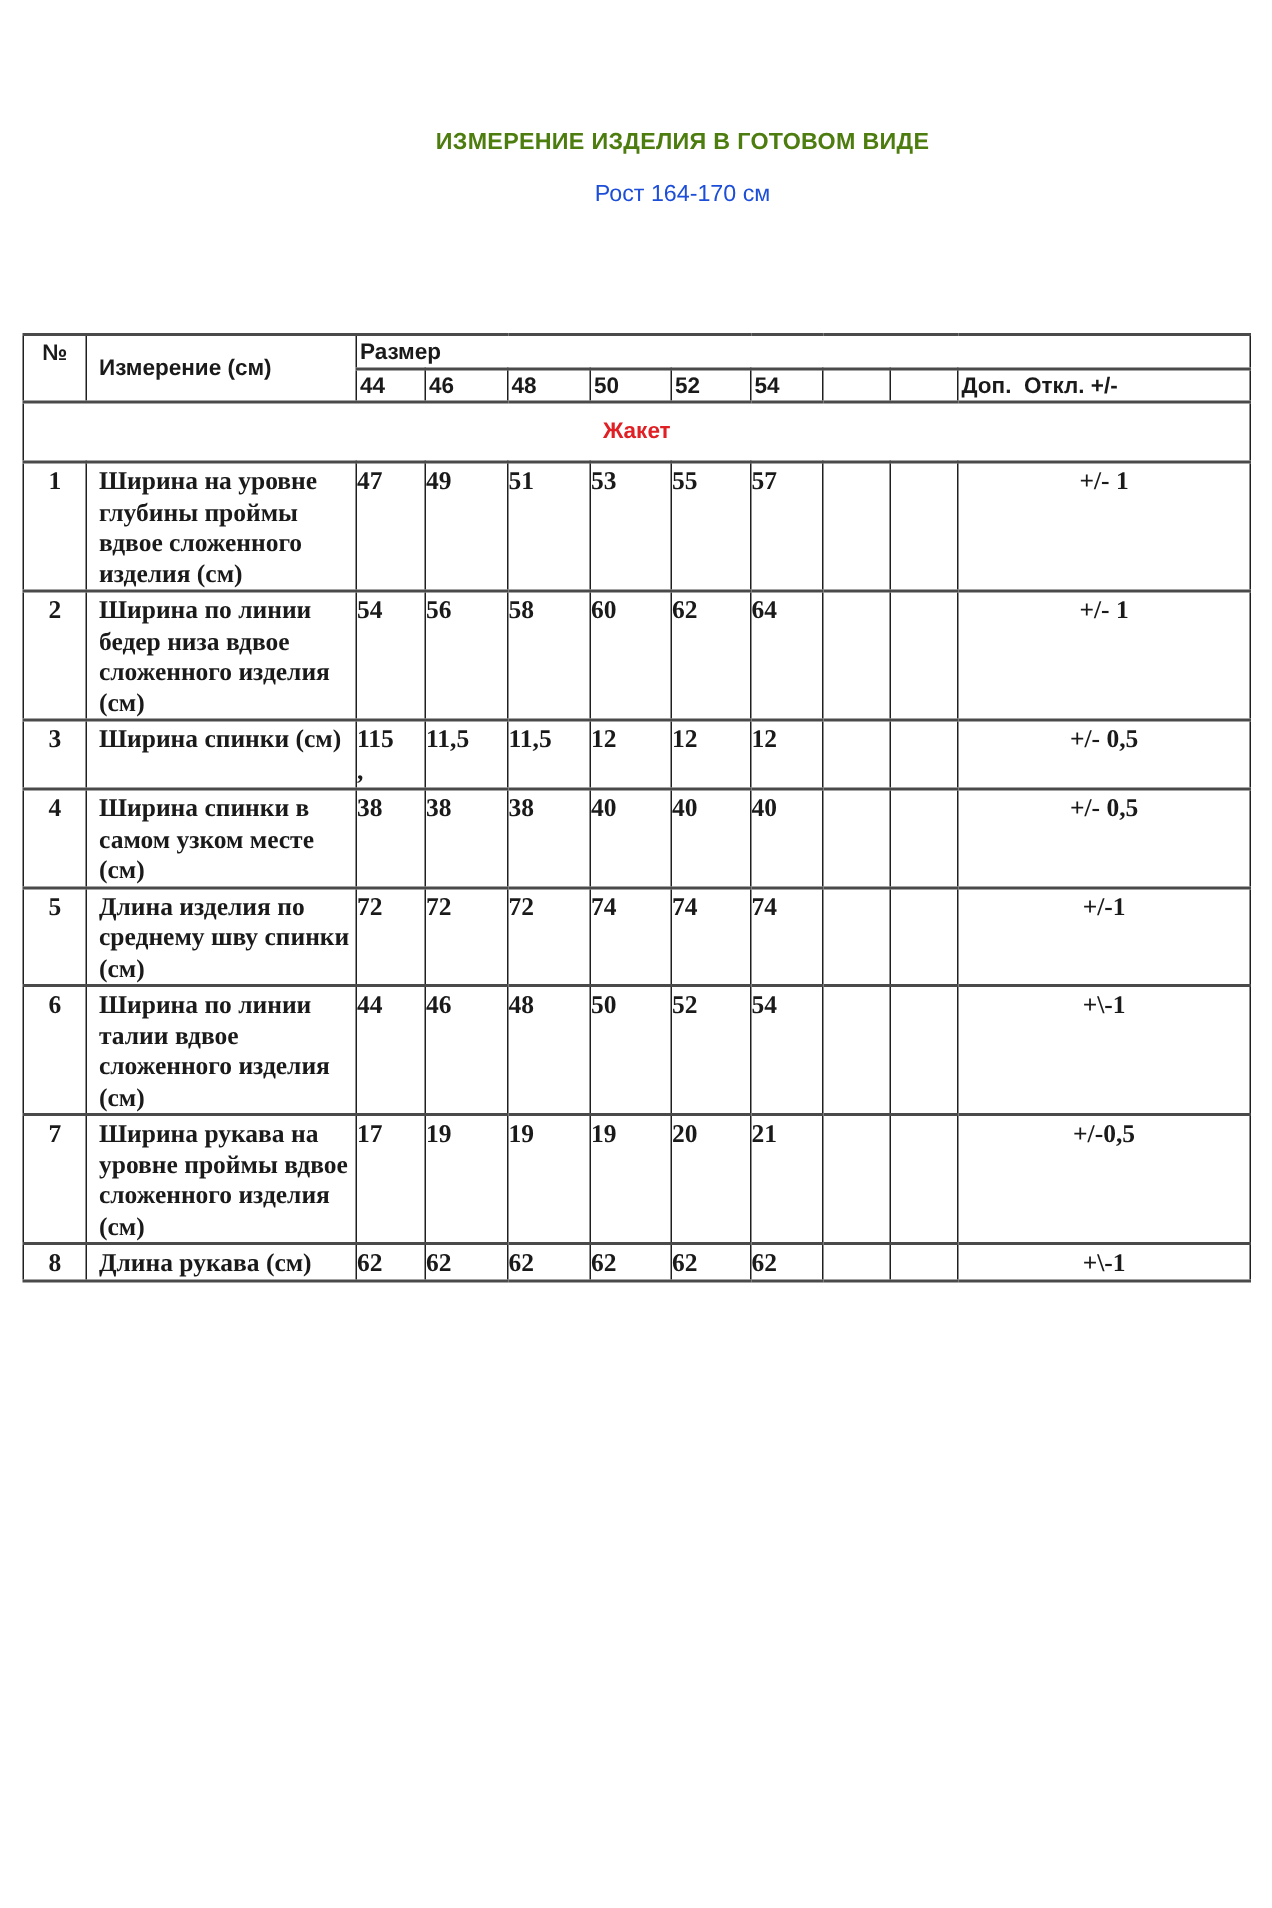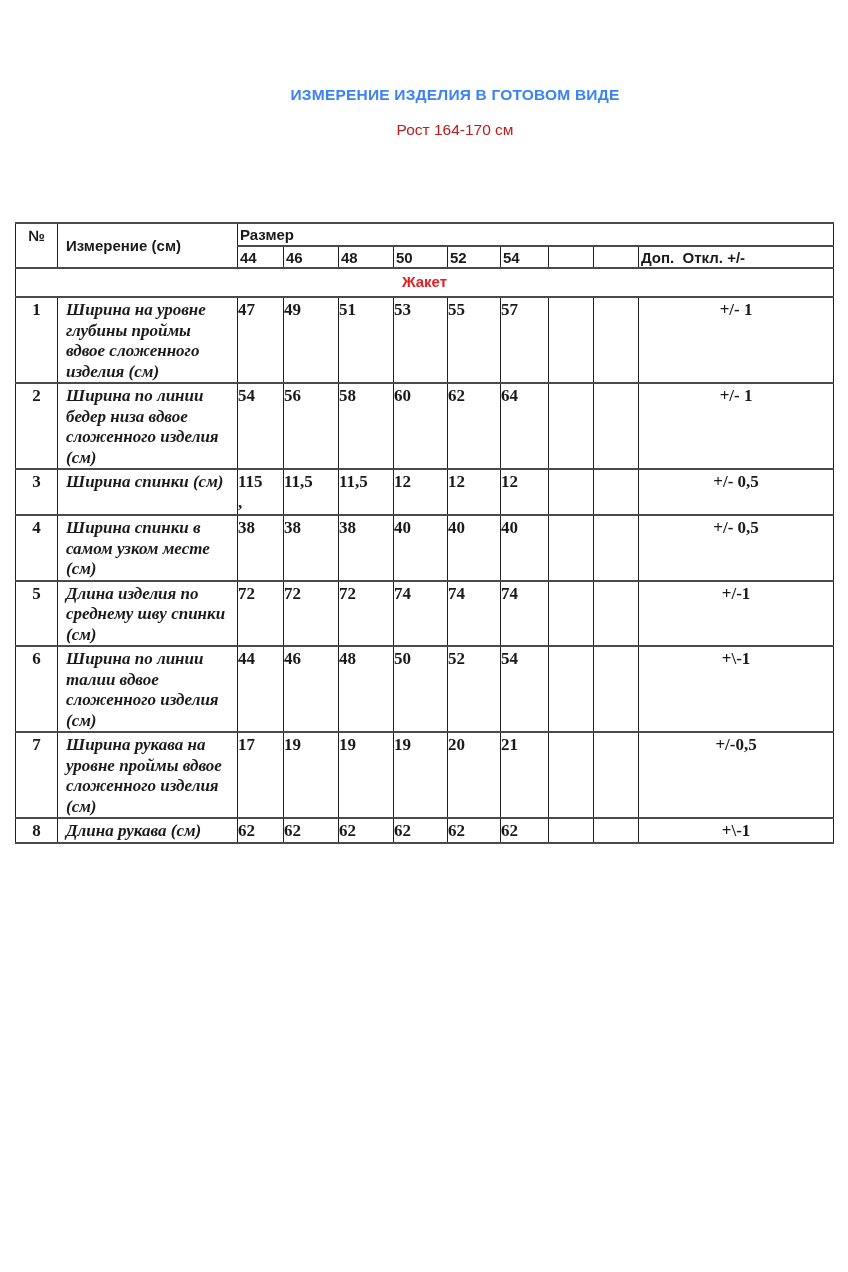--- a/index.html
+++ b/index.html
@@ -9,34 +9,34 @@
     position: relative;
     font-family: "Liberation Sans", sans-serif;
     color: #1a1a1a;
   }
   .titles {
     position: absolute;
     top: 86px; left: 62px; width: 786px;
     text-align: center;
   }
   .doc-title {
-    color: #3b82f6;
+    color: #4d7c0f;
     font-weight: bold;
     font-size: 15.5px;
     letter-spacing: 0.2px;
   }
   .doc-model {
     margin-top: 19px;
     color: #1a1a1a;
     font-weight: bold;
     font-size: 15.5px;
   }
   .doc-height {
     margin-top: 17px;
-    color: #b91c1c;
+    color: #1d4ed8;
     font-weight: normal;
     font-size: 15.5px;
   }
   table.meas {
     position: absolute;
     top: 222px; left: 15px;
     width: 818px;
     border-collapse: collapse;
     table-layout: fixed;
   }
@@ -66,21 +66,21 @@
     padding: 1px 0 3px 0;
   }
   td.num, td.name, td.val, td.tol, td.empty {
     font-family: "Liberation Serif", serif;
     font-weight: bold;
     font-size: 17px;
     vertical-align: top;
     padding-top: 2px;
   }
   td.num  { text-align: center; }
-  td.name { text-align: left; padding-left: 8px; padding-right: 4px; line-height: 20.5px; font-style: italic; }
+  td.name { text-align: left; padding-left: 8px; padding-right: 4px; line-height: 20.5px; }
   td.val  { text-align: left; white-space: pre-line; line-height: 20.5px; }
   td.tol  { text-align: center; }
   th.tol-hdr { white-space: pre; }
 </style>
 </head>
 <body>
 
 <div class="titles">
   <div class="doc-title">ИЗМЕРЕНИЕ ИЗДЕЛИЯ В ГОТОВОМ ВИДЕ</div>
   <div class="doc-height">Рост 164-170 см</div>
@@ -110,21 +110,21 @@
     <th class="hdr">44</th>
     <th class="hdr">46</th>
     <th class="hdr">48</th>
     <th class="hdr">50</th>
     <th class="hdr">52</th>
     <th class="hdr">54</th>
     <th class="hdr"></th>
     <th class="hdr"></th>
     <th class="hdr tol-hdr">Доп.  Откл. +/-</th>
   </tr>
-  <tr class="group-row" style="height:29px">
+  <tr class="group-row" style="height:40px">
     <td colspan="11">Жакет</td>
   </tr>
 
   <tr style="height:82px">
     <td class="num">1</td>
     <td class="name">Ширина на уровне глубины проймы вдвое сложенного изделия (см)</td>
     <td class="val">47</td>
     <td class="val">49</td>
     <td class="val">51</td>
     <td class="val">53</td>

